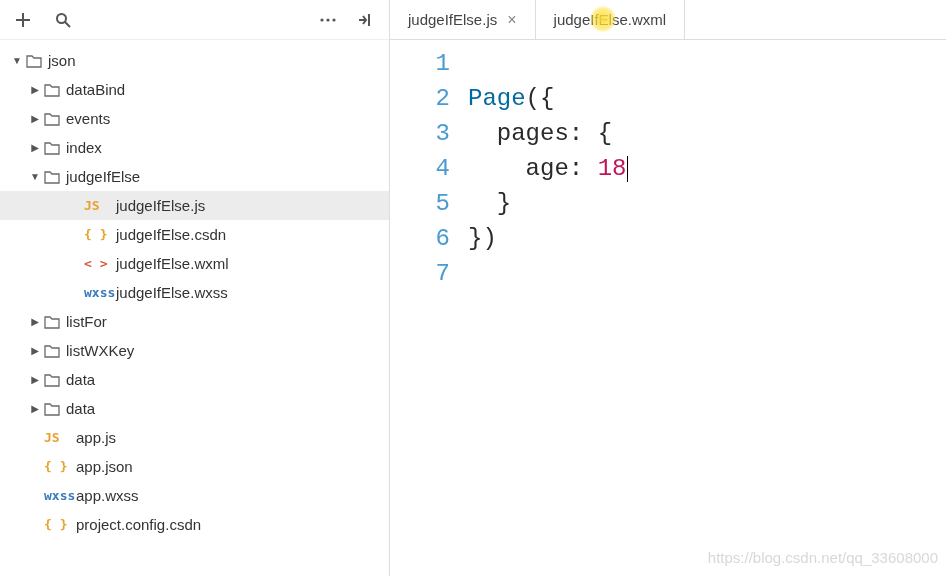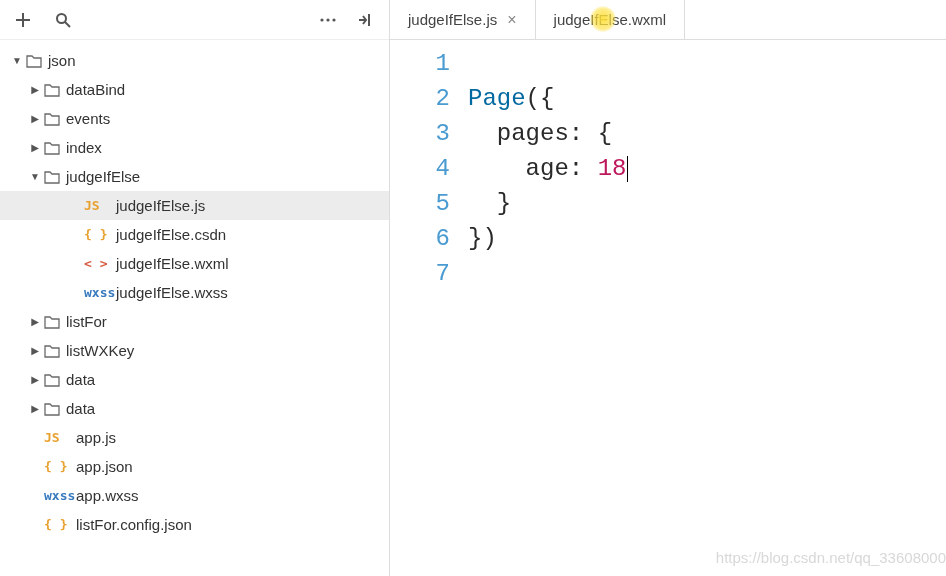--- a/index.html
+++ b/index.html
@@ -105,21 +105,21 @@
 .tok-key { color: #2a2a2a; }
 .tok-num { color: #be185d; }
 .tok-punc { color: #2a2a2a; }
 .cursor-caret {
   display:inline-block; width:1px; height:26px;
   background:#000; vertical-align:middle; margin-left:1px;
   animation: blink 1s step-start infinite;
 }
 @keyframes blink { 50% { opacity:0; } }
 .watermark {
-  position:absolute; right:0; bottom:10px;
+  position:absolute; right:8px; bottom:10px;
   color:#d8d8d8; font-size:15px; pointer-events:none;
 }
 </style>
 </head>
 <body>
 
 <div class="app">
   <div class="sidebar">
     <div class="sidebar-toolbar">
       <div class="toolbar-left">
@@ -265,21 +265,21 @@
           <span>app.json</span>
         </div>
         <div class="tree-row indent-1">
           <span class="tree-arrow hidden">▶</span>
           <span class="file-icon ic-wxss">wxss</span>
           <span>app.wxss</span>
         </div>
         <div class="tree-row indent-1">
           <span class="tree-arrow hidden">▶</span>
           <span class="file-icon ic-json">{ }</span>
-          <span>listFor.config.json</span>
+          <span>project.config.csdn</span>
         </div>
       </div>
   </div>
 
   <div class="editor-pane">
     <div class="tabbar" id="tabbar">
         <div class="tab active">
           <span>judgeIfElse.js</span>
           <span class="tab-close">×</span>
         </div>

